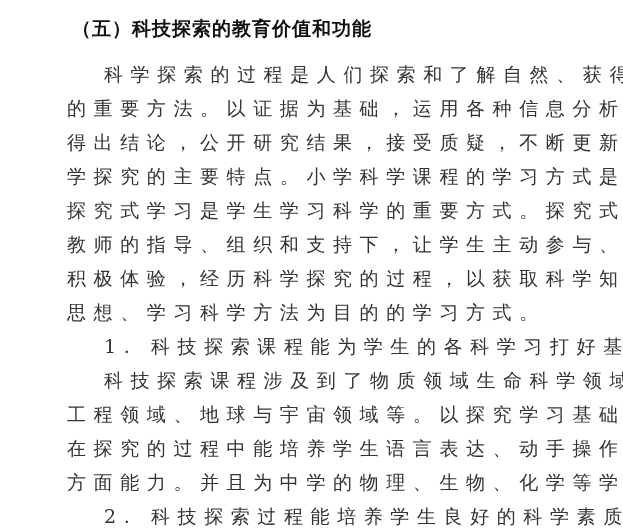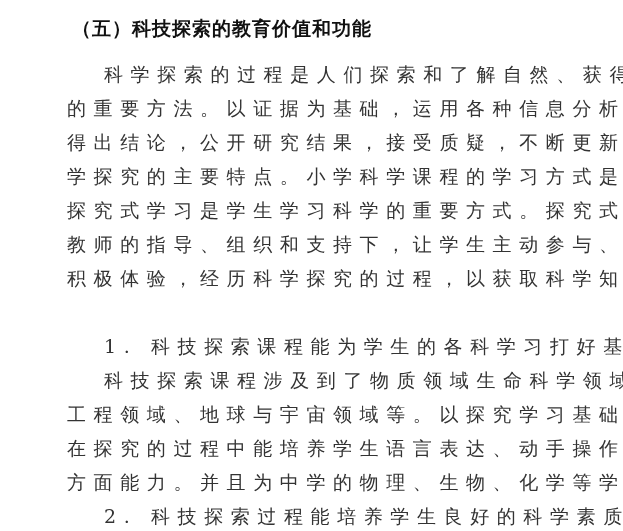--- a/index.html
+++ b/index.html
@@ -18,19 +18,20 @@
 <div class="page">
   <div class="heading">（五）科技探索的教育价值和功能</div>
 
   <div class="line indent" style="top:62px;">科学探索的过程是人们探索和了解自然、获得科学知识</div>
   <div class="line" style="top:96px;">的重要方法。以证据为基础，运用各种信息分析和逻辑推理</div>
   <div class="line" style="top:130px;">得出结论，公开研究结果，接受质疑，不断更新和深入，是科</div>
   <div class="line" style="top:164px;">学探究的主要特点。小学科学课程的学习方式是多种多样的，</div>
   <div class="line" style="top:198px;">探究式学习是学生学习科学的重要方式。探究式学习是指在</div>
   <div class="line" style="top:232px;">教师的指导、组织和支持下，让学生主动参与、动手动脑、</div>
   <div class="line" style="top:266px;">积极体验，经历科学探究的过程，以获取科学知识、领悟科学</div>
+  <div class="line" style="top:300px;">思想、学习科学方法为目的的学习方式。</div>
   <div class="line indent" style="top:334px;">1. 科技探索课程能为学生的各科学习打好基础。</div>
   <div class="line indent" style="top:368px;">科技探索课程涉及到了物质领域生命科学领域、技术与</div>
   <div class="line" style="top:402px;">工程领域、地球与宇宙领域等。以探究学习基础知识为主，</div>
   <div class="line" style="top:436px;">在探究的过程中能培养学生语言表达、动手操作、合作等多</div>
   <div class="line" style="top:470px;">方面能力。并且为中学的物理、生物、化学等学科打好基础。</div>
   <div class="line indent" style="top:504px;">2. 科技探索过程能培养学生良好的科学素质</div>
 </div>
 
 </body></html>

